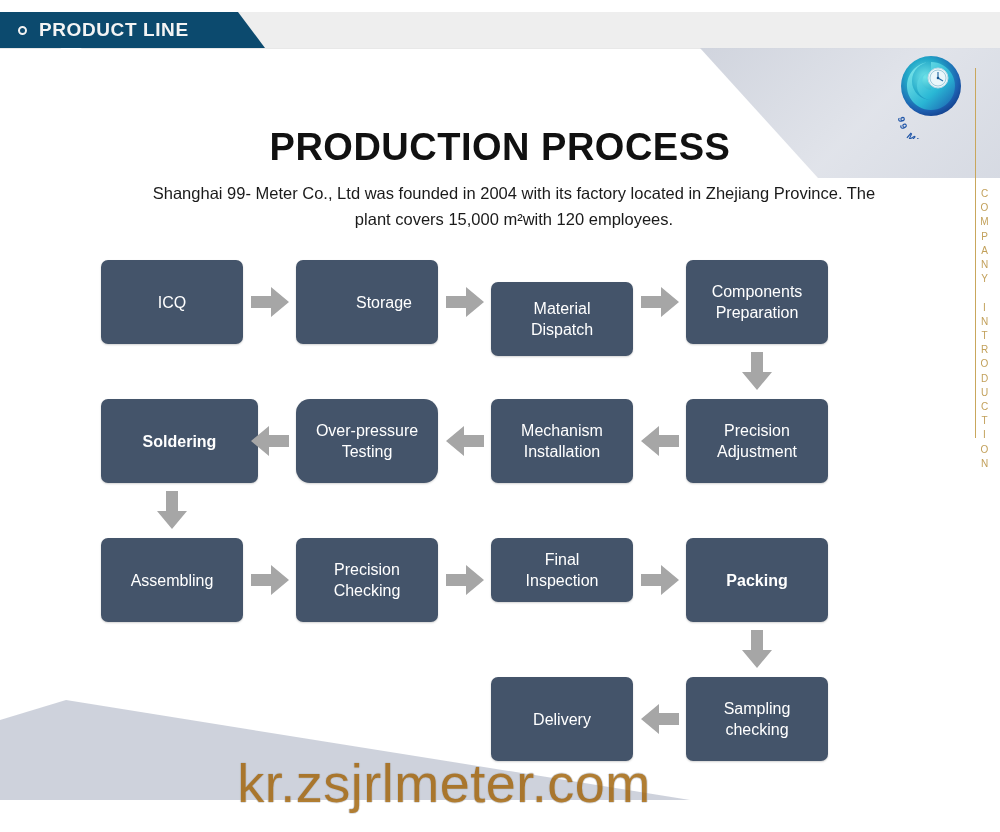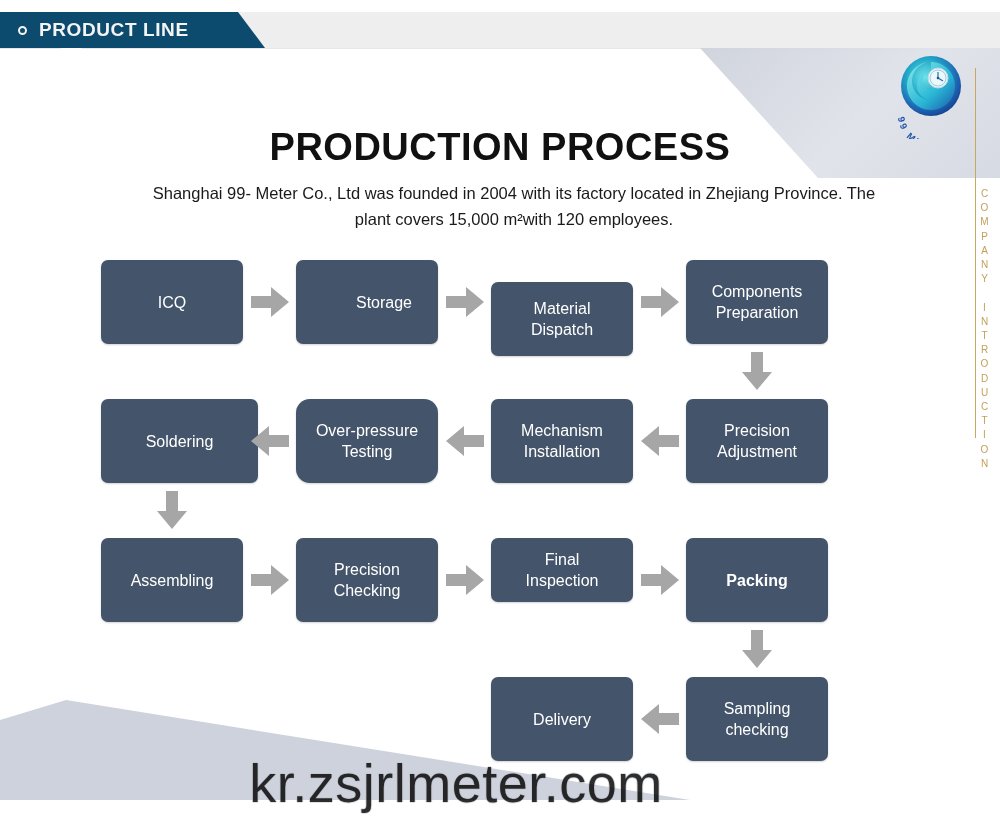--- a/index.html
+++ b/index.html
@@ -150,31 +150,30 @@
   
   .arrow { position:absolute; }
   .arrow svg { display:block; }
 
   
   .watermark {
     position:absolute;
     left:0; top:752px; width:888px;
     text-align:center;
     font-size:54px;
-    color:#000000;
+    color:#a16207;
     opacity:0.82;
     font-family:"Liberation Sans", sans-serif;
     text-shadow:
        1px 0 0 rgba(180,185,195,0.55),
       -1px 0 0 rgba(180,185,195,0.55),
        0 1px 0 rgba(180,185,195,0.55),
        0 -1px 0 rgba(180,185,195,0.55);
     letter-spacing:0.5px;
     pointer-events:none;
-    margin-left:12px;
   }
 </style>
 </head>
 <body>
 
 <div id="stage">
 
   <div class="header-strip"></div>
   <div class="header-tab">
     <span class="header-bullet"></span>
@@ -229,21 +228,21 @@
 Dispatch</div>
   <div class="node" style="left:686px; top:260px; width:142px; height:84px;">Components
 Preparation</div>
 
   <div class="node" style="left:686px; top:399px; width:142px; height:84px;">Precision
 Adjustment</div>
   <div class="node" style="left:491px; top:399px; width:142px; height:84px;">Mechanism
 Installation</div>
   <div class="node" style="left:296px; top:399px; width:142px; height:84px;border-radius:14px;">Over-pressure
 Testing</div>
-  <div class="node" style="left:101px; top:399px; width:157px; height:84px;">Soldering</div>
+  <div class="node" style="left:101px; top:399px; width:157px; height:84px;font-weight:bold;">Soldering</div>
 
   <div class="node" style="left:101px; top:538px; width:142px; height:84px;">Assembling</div>
   <div class="node" style="left:296px; top:538px; width:142px; height:84px;">Precision
 Checking</div>
   <div class="node" style="left:491px; top:538px; width:142px; height:64px;">Final
 Inspection</div>
   <div class="node" style="left:686px; top:538px; width:142px; height:84px;font-weight:bold;">Packing</div>
 
   <div class="node" style="left:686px; top:677px; width:142px; height:84px;">Sampling
 checking</div>

